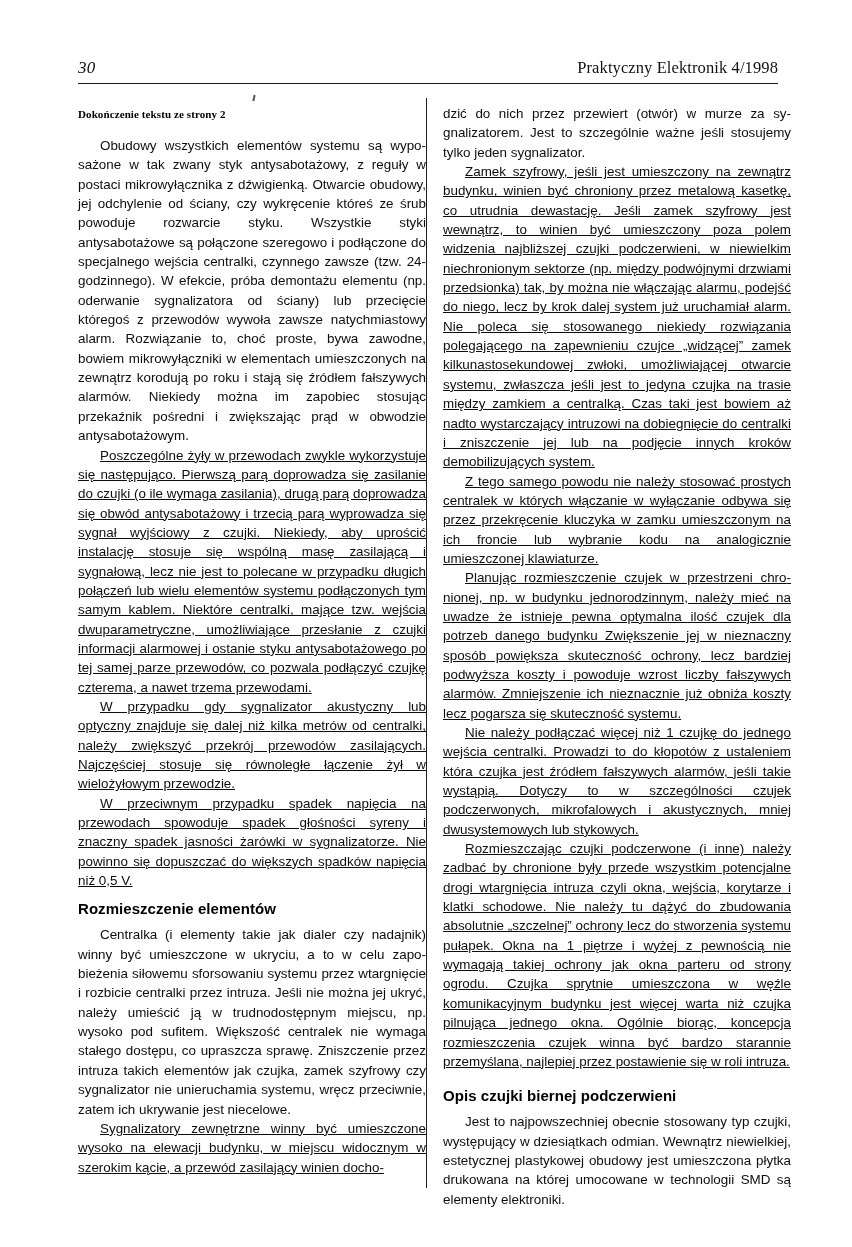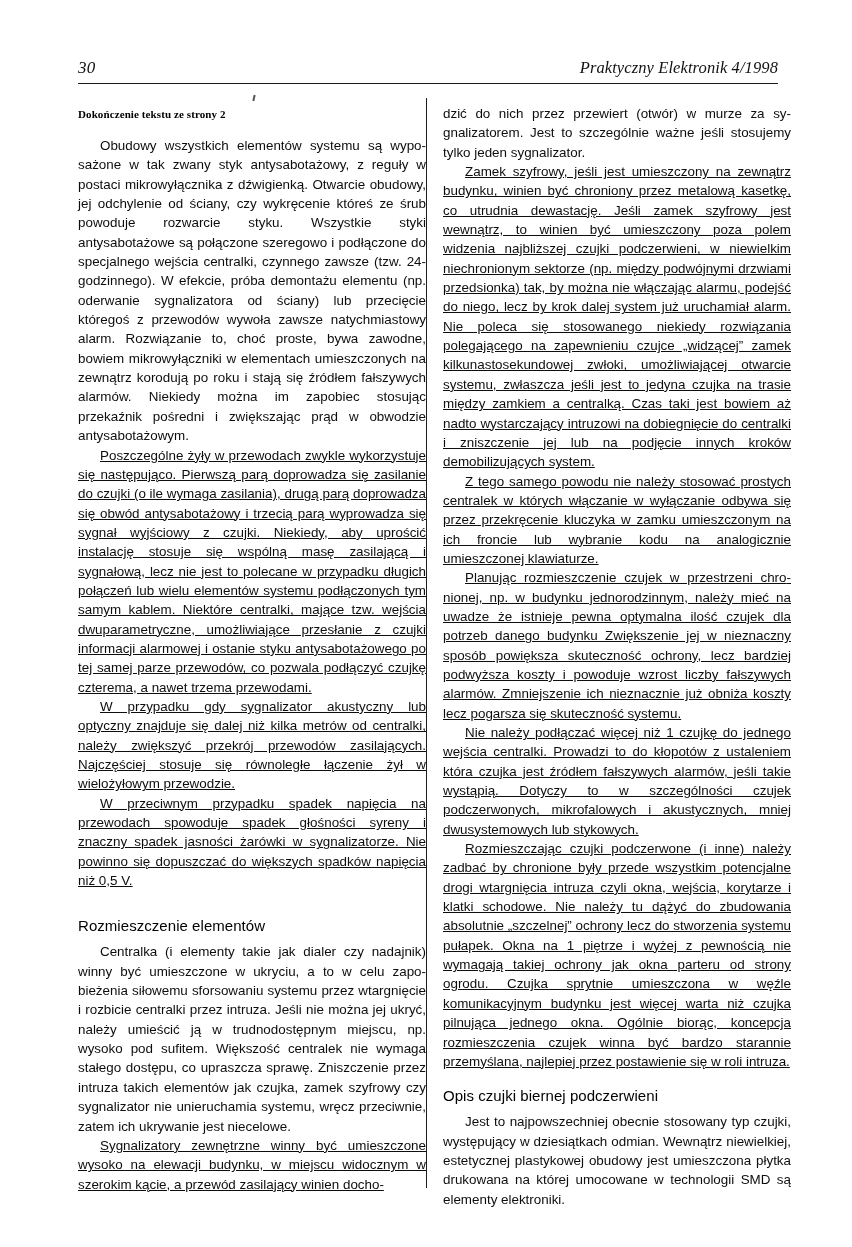--- a/index.html
+++ b/index.html
@@ -37,21 +37,20 @@
   }
   .folio {
     font-family: "Liberation Serif", serif;
     font-style: italic;
     font-size: 17px;
     letter-spacing: 0.2px;
     color: #111;
   }
   .masthead {
     font-family: "Liberation Serif", serif;
-    font-style: italic;
     font-size: 16.5px;
     letter-spacing: 0.1px;
     color: #111;
   }
   .head-rule {
     position: absolute;
     left: 78px;
     top: 83px;
     width: 700px;
     height: 0;
@@ -93,24 +92,24 @@
     font-family: "Liberation Serif", serif;
     font-weight: bold;
     font-size: 11px;
     line-height: 20px;
     margin: 0 0 12px 0;
     letter-spacing: 0.1px;
     color: #000;
   }
   h3.sub-title {
     font-family: "Liberation Sans", sans-serif;
-    font-weight: normal;
+    font-weight: bold;
     font-size: 15px;
     line-height: 18px;
-    margin: 27px 0 7px 0;
+    margin: 10px 0 7px 0;
     letter-spacing: 0.05px;
     color: #000;
   }
   h3.sub-title.tight-top { margin-top: 16px; }
 
   p.body {
     margin: 0;
     font-family: "Liberation Sans", sans-serif;
     font-size: 13.4px;
     line-height: 19.35px;

